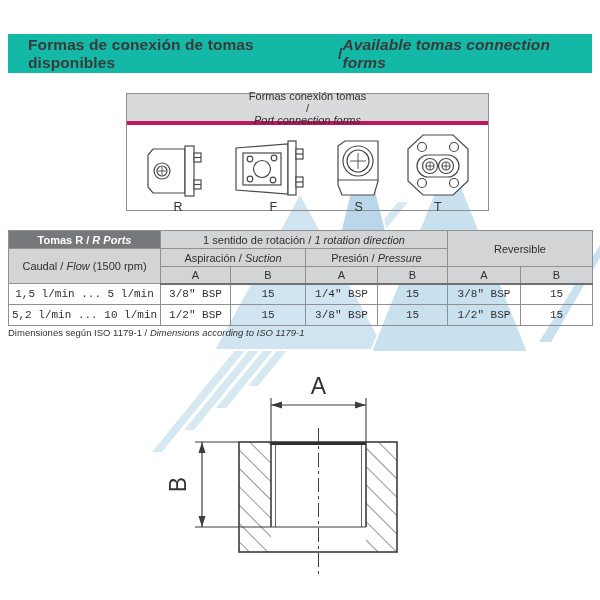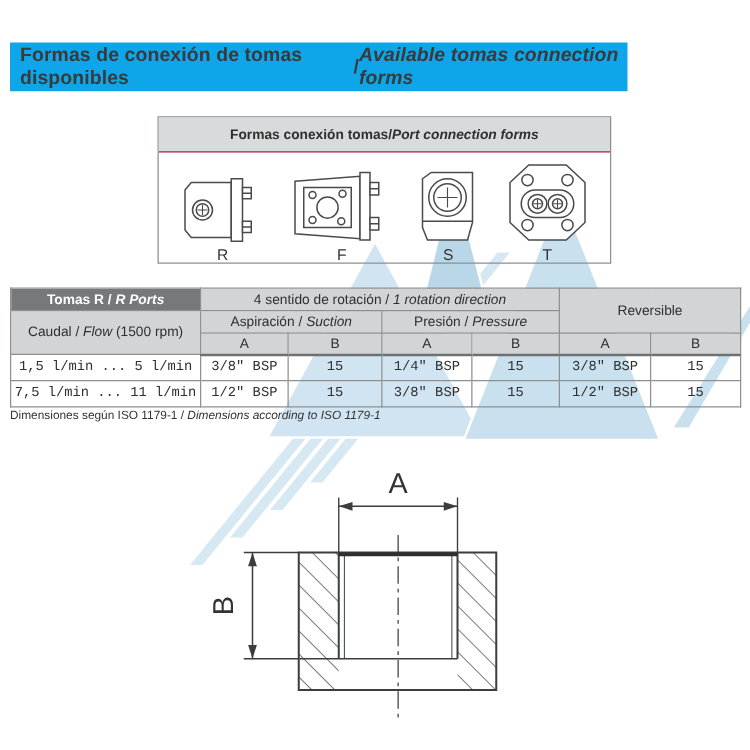--- a/index.html
+++ b/index.html
@@ -1,30 +1,30 @@
 <!DOCTYPE html>
 <html><head>
 <meta charset="utf-8">
 <style>
   html,body{margin:0;padding:0;background:#fff;}
   .page{position:relative;width:600px;height:600px;background:#ffffff;overflow:hidden;
         font-family:"Liberation Sans",sans-serif;color:#2f2f2f;}
   .watermark{position:absolute;left:0;top:0;z-index:0;}
   .content{position:absolute;left:0;top:0;width:600px;height:600px;z-index:1;}
 
-  .title-bar{position:absolute;left:8px;top:34px;width:494px;height:39px;
-             background:#0ea5e9;display:flex;align-items:center;padding-left:8px;box-sizing:border-box;
+  .title-bar{position:absolute;left:8px;top:34px;width:584px;height:39px;
+             background:#14b8a6;display:flex;align-items:center;padding-left:20px;box-sizing:border-box;
              font-size:15.5px;font-weight:bold;color:#3a3a3b;letter-spacing:.1px;}
   .i{font-style:italic;}
 
   .port-box{position:absolute;left:126px;top:93px;width:363px;height:118px;
             border:1px solid #8d8f90;box-sizing:border-box;background:transparent;}
-  .port-box-header{height:27px;background:#d9dadb;border-bottom:1px solid #be185d;
+  .port-box-header{height:27px;background:#d9dadb;border-bottom:4px solid #be185d;
                    display:flex;align-items:center;justify-content:center;
-                   font-size:11px;font-weight:bold;color:#2f2f2f;}
+                   font-size:11px;font-weight:normal;color:#2f2f2f;flex-direction:column;}
   .port-box-body{height:89px;display:flex;justify-content:space-around;align-items:flex-end;
                  padding:0 6px 4px 6px;}
   .form{display:flex;flex-direction:column;align-items:center;}
   .form-label{font-size:12.5px;color:#333;margin-top:1px;line-height:13px;}
 
   table.ports-table{position:absolute;left:8px;top:230px;width:584px;border-collapse:collapse;
                     table-layout:fixed;font-size:11px;color:#2f2f2f;}
   table.ports-table td{border:1px solid #8e9091;text-align:center;vertical-align:middle;
                        padding:0;overflow:hidden;white-space:nowrap;}
   td.dark{background:#76787b;color:#ffffff;font-weight:bold;}
@@ -151,21 +151,21 @@
           <col style="width:70px">
           <col style="width:73px">
           <col style="width:72px">
       </colgroup>
       <tbody>
         <tr class="r1">
           <td class="dark">
             <span>Tomas R</span><span> / </span><span class="i">R Ports</span>
           </td>
           <td class="gray" colspan="4">
-            <span>4 sentido de rotación</span><span> / </span><span class="i">1 rotation direction</span>
+            <span>1 sentido de rotación</span><span> / </span><span class="i">1 rotation direction</span>
           </td>
           <td class="gray" colspan="2" rowspan="2">
             <span>Reversible</span>
           </td>
         </tr>
         <tr class="r2">
           <td class="gray" rowspan="2">
             <span>Caudal</span><span> / </span><span class="i">Flow</span><span> (1500 rpm)</span>
           </td>
           <td class="gray" colspan="2">
@@ -186,21 +186,21 @@
         <tr class="data">
           <td class="clear">1,5 l/min ... 5 l/min</td>
           <td class="clear">3/8" BSP</td>
           <td class="clear">15</td>
           <td class="clear">1/4" BSP</td>
           <td class="clear">15</td>
           <td class="clear">3/8" BSP</td>
           <td class="clear">15</td>
         </tr>
         <tr class="data">
-          <td class="clear">7,5 l/min ... 11 l/min</td>
+          <td class="clear">5,2 l/min ... 10 l/min</td>
           <td class="clear">1/2" BSP</td>
           <td class="clear">15</td>
           <td class="clear">3/8" BSP</td>
           <td class="clear">15</td>
           <td class="clear">1/2" BSP</td>
           <td class="clear">15</td>
         </tr>
       </tbody>
     </table>
 

